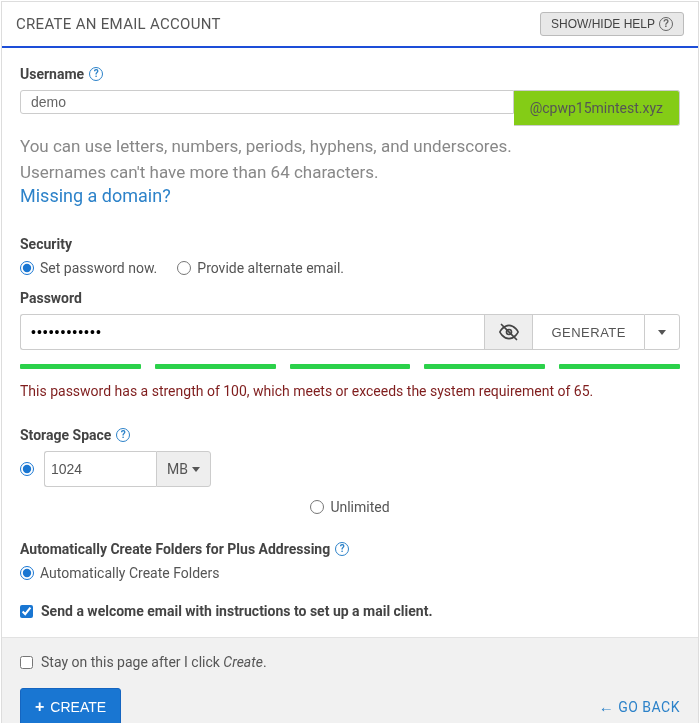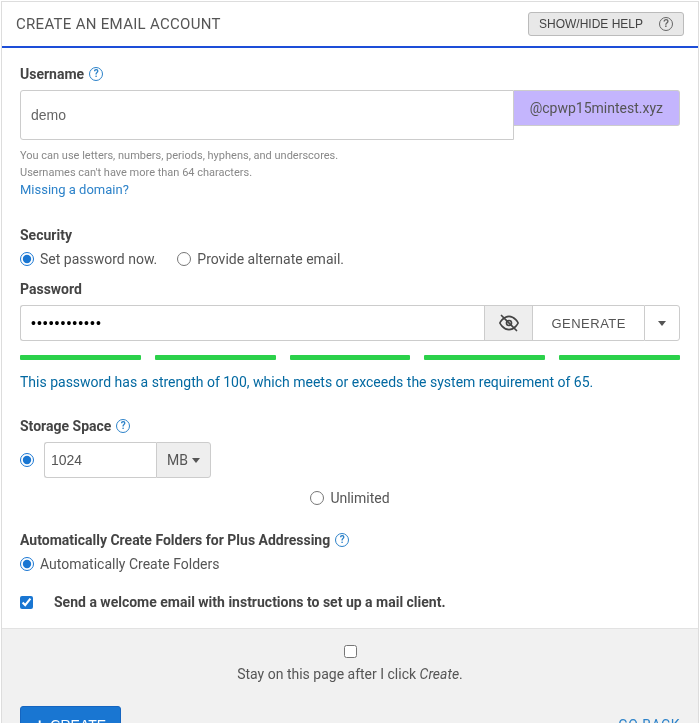--- a/index.html
+++ b/index.html
@@ -30,21 +30,21 @@
     .help-btn {
       background: #e8e8e8;
       border: 1px solid #bbb;
       border-radius: 3px;
       padding: 4px 10px;
       font-size: 12px;
       color: #444;
       cursor: pointer;
       display: inline-flex;
       align-items: center;
-      gap: 16px;
+      gap: 4px;
     }
     .panel-body {
       padding: 18px 18px 0 18px;
     }
     .section { margin-bottom: 22px; }
     .label-row {
       font-weight: 700;
       color: #444;
       margin-bottom: 8px;
       display: flex;
@@ -71,43 +71,43 @@
       display: flex;
       width: 100%;
     }
     .text-input {
       flex: 1;
       border: 1px solid #ccc;
       border-radius: 3px 0 0 3px;
       padding: 8px 10px;
       font-size: 14px;
       color: #666;
-      height: 50px;
+      height: 24px;
     }
     .addon {
-      background: #c4b5fd;
+      background: #84cc16;
       border: 1px solid #ccc;
       border-left: none;
       border-radius: 0 3px 3px 0;
       padding: 8px 16px;
       font-size: 14px;
       color: #555;
       display: flex;
       align-items: center;
       height: 36px;
     }
     .hint {
       color: #888;
-      font-size: 11px;
+      font-size: 17px;
       margin-top: 8px;
       line-height: 1.5;
     }
     .link {
       color: #2c82c9;
-      font-size: 13px;
+      font-size: 18px;
       text-decoration: none;
       cursor: pointer;
     }
     .radio-row {
       display: flex;
       align-items: center;
       gap: 20px;
       margin-bottom: 14px;
     }
     .radio-item {
@@ -182,21 +182,21 @@
       margin-top: 14px;
       margin-bottom: 14px;
     }
     .strength-bar {
       flex: 1;
       height: 5px;
       background: #2bd14a;
       border-radius: 1px;
     }
     .strength-text {
-      color: #0369a1;
+      color: #7f1d1d;
       font-size: 14px;
     }
     .storage-row {
       display: flex;
       align-items: center;
       gap: 10px;
       margin-bottom: 12px;
     }
     .storage-input {
       width: 112px;
@@ -218,37 +218,36 @@
       align-items: center;
       gap: 4px;
       font-size: 14px;
       color: #555;
       cursor: pointer;
       text-align: right;
     }
     .check-row {
       display: flex;
       align-items: center;
-      gap: 21px;
+      gap: 8px;
       color: #444;
       margin-bottom: 8px;
     }
     .check-row.bold { font-weight: 700; }
     .footer {
       background: #f1f1f1;
       border-top: 1px solid #e2e2e2;
       padding: 16px 18px 18px 18px;
     }
     .footer-check {
       display: flex;
       align-items: center;
       gap: 8px;
       color: #555;
-      margin-bottom: 24px;
-      flex-direction: column;
+      margin-bottom: 18px;
     }
     .footer-check em { font-style: italic; }
     .footer-actions {
       display: flex;
       justify-content: space-between;
       align-items: center;
     }
     .create-btn {
       background: #1976d2;
       border: 1px solid #1565c0;

